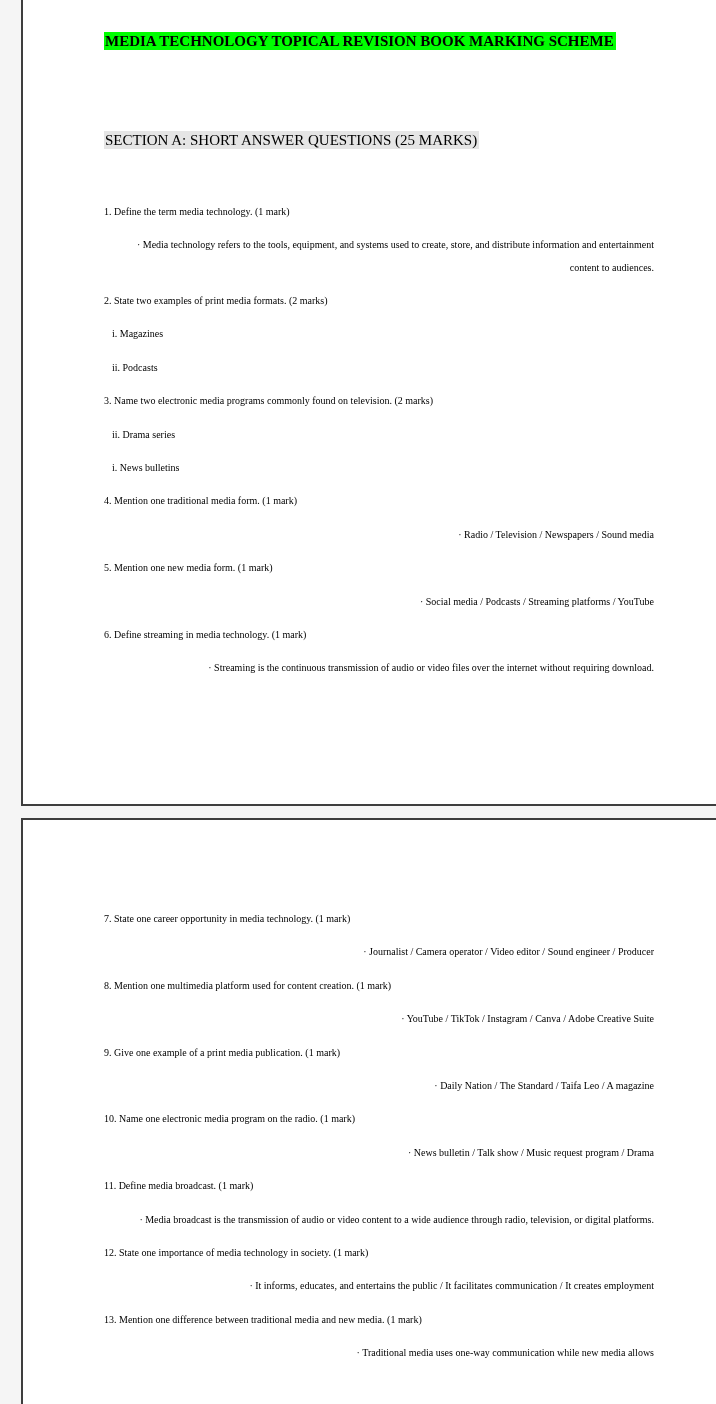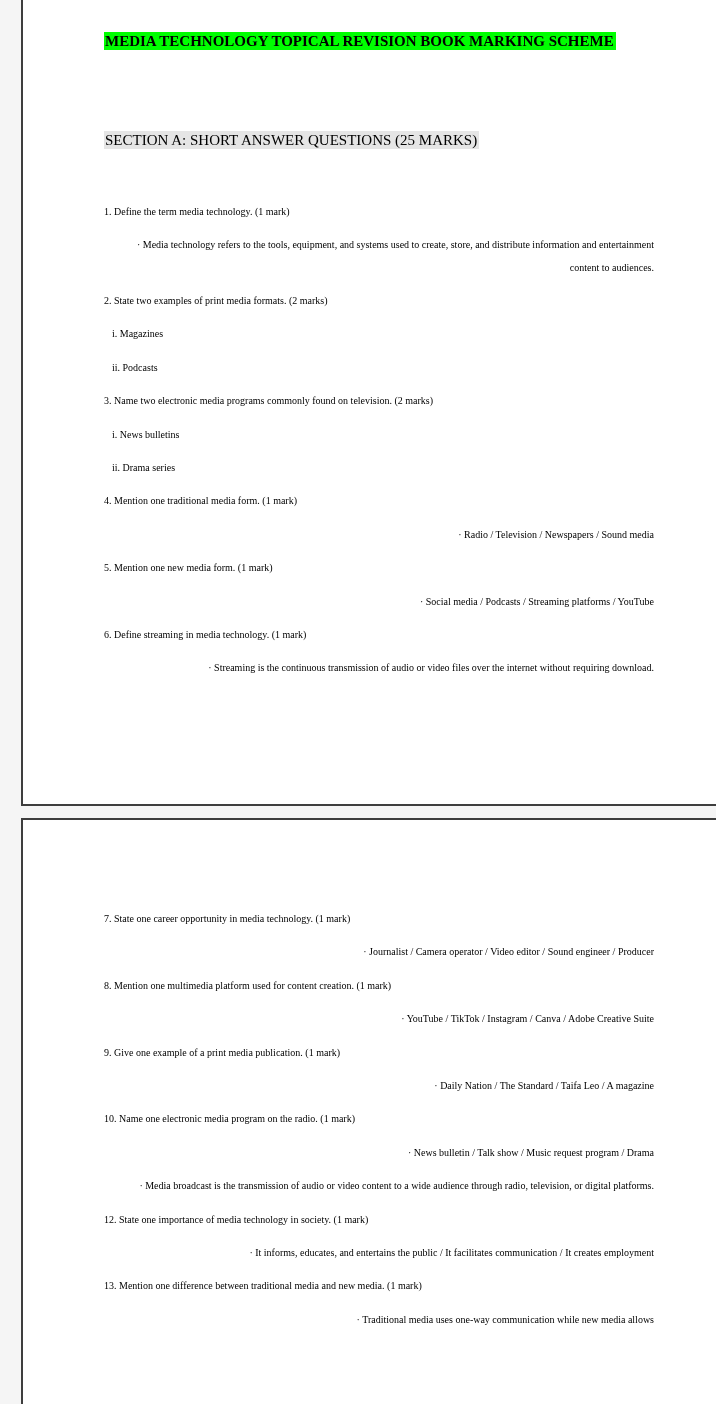--- a/index.html
+++ b/index.html
@@ -58,41 +58,42 @@
   <section class="page page-1">
     <p class="doc-title"><mark class="hl-green">MEDIA TECHNOLOGY TOPICAL REVISION BOOK MARKING SCHEME</mark></p>
     <p class="section-heading"><mark class="hl-magenta">SECTION A: SHORT ANSWER QUESTIONS (25 MARKS)</mark></p>
 
     <p class="q">1. Define the term media technology. (1 mark)</p>
     <p class="a">· Media technology refers to the tools, equipment, and systems used to create, store, and distribute information and entertainment content to audiences.</p>
     <p class="q">2. State two examples of print media formats. (2 marks)</p>
     <p class="r">i. Magazines</p>
     <p class="r">ii. Podcasts</p>
     <p class="q">3. Name two electronic media programs commonly found on television. (2 marks)</p>
+    <p class="r">ii. Drama series</p>
     <p class="r">i. News bulletins</p>
-    <p class="r">ii. Drama series</p>
     <p class="q">4. Mention one traditional media form. (1 mark)</p>
     <p class="a">· Radio / Television / Newspapers / Sound media</p>
     <p class="q">5. Mention one new media form. (1 mark)</p>
     <p class="a">· Social media / Podcasts / Streaming platforms / YouTube</p>
     <p class="q">6. Define streaming in media technology. (1 mark)</p>
     <p class="a">· Streaming is the continuous transmission of audio or video files over the internet without requiring download.</p>
   </section>
 
   <div class="page-gap"></div>
 
   <section class="page page-2">
     <p class="q">7. State one career opportunity in media technology. (1 mark)</p>
     <p class="a">· Journalist / Camera operator / Video editor / Sound engineer / Producer</p>
     <p class="q">8. Mention one multimedia platform used for content creation. (1 mark)</p>
     <p class="a">· YouTube / TikTok / Instagram / Canva / Adobe Creative Suite</p>
     <p class="q">9. Give one example of a print media publication. (1 mark)</p>
     <p class="a">· Daily Nation / The Standard / Taifa Leo / A magazine</p>
     <p class="q">10. Name one electronic media program on the radio. (1 mark)</p>
     <p class="a">· News bulletin / Talk show / Music request program / Drama</p>
+    <p class="q">11. Define media broadcast. (1 mark)</p>
     <p class="a">· Media broadcast is the transmission of audio or video content to a wide audience through radio, television, or digital platforms.</p>
     <p class="q">12. State one importance of media technology in society. (1 mark)</p>
     <p class="a">· It informs, educates, and entertains the public / It facilitates communication / It creates employment</p>
     <p class="q">13. Mention one difference between traditional media and new media. (1 mark)</p>
     <p class="a">· Traditional media uses one-way communication while new media allows</p>
   </section>
 
 </div>
 
 </body></html>

